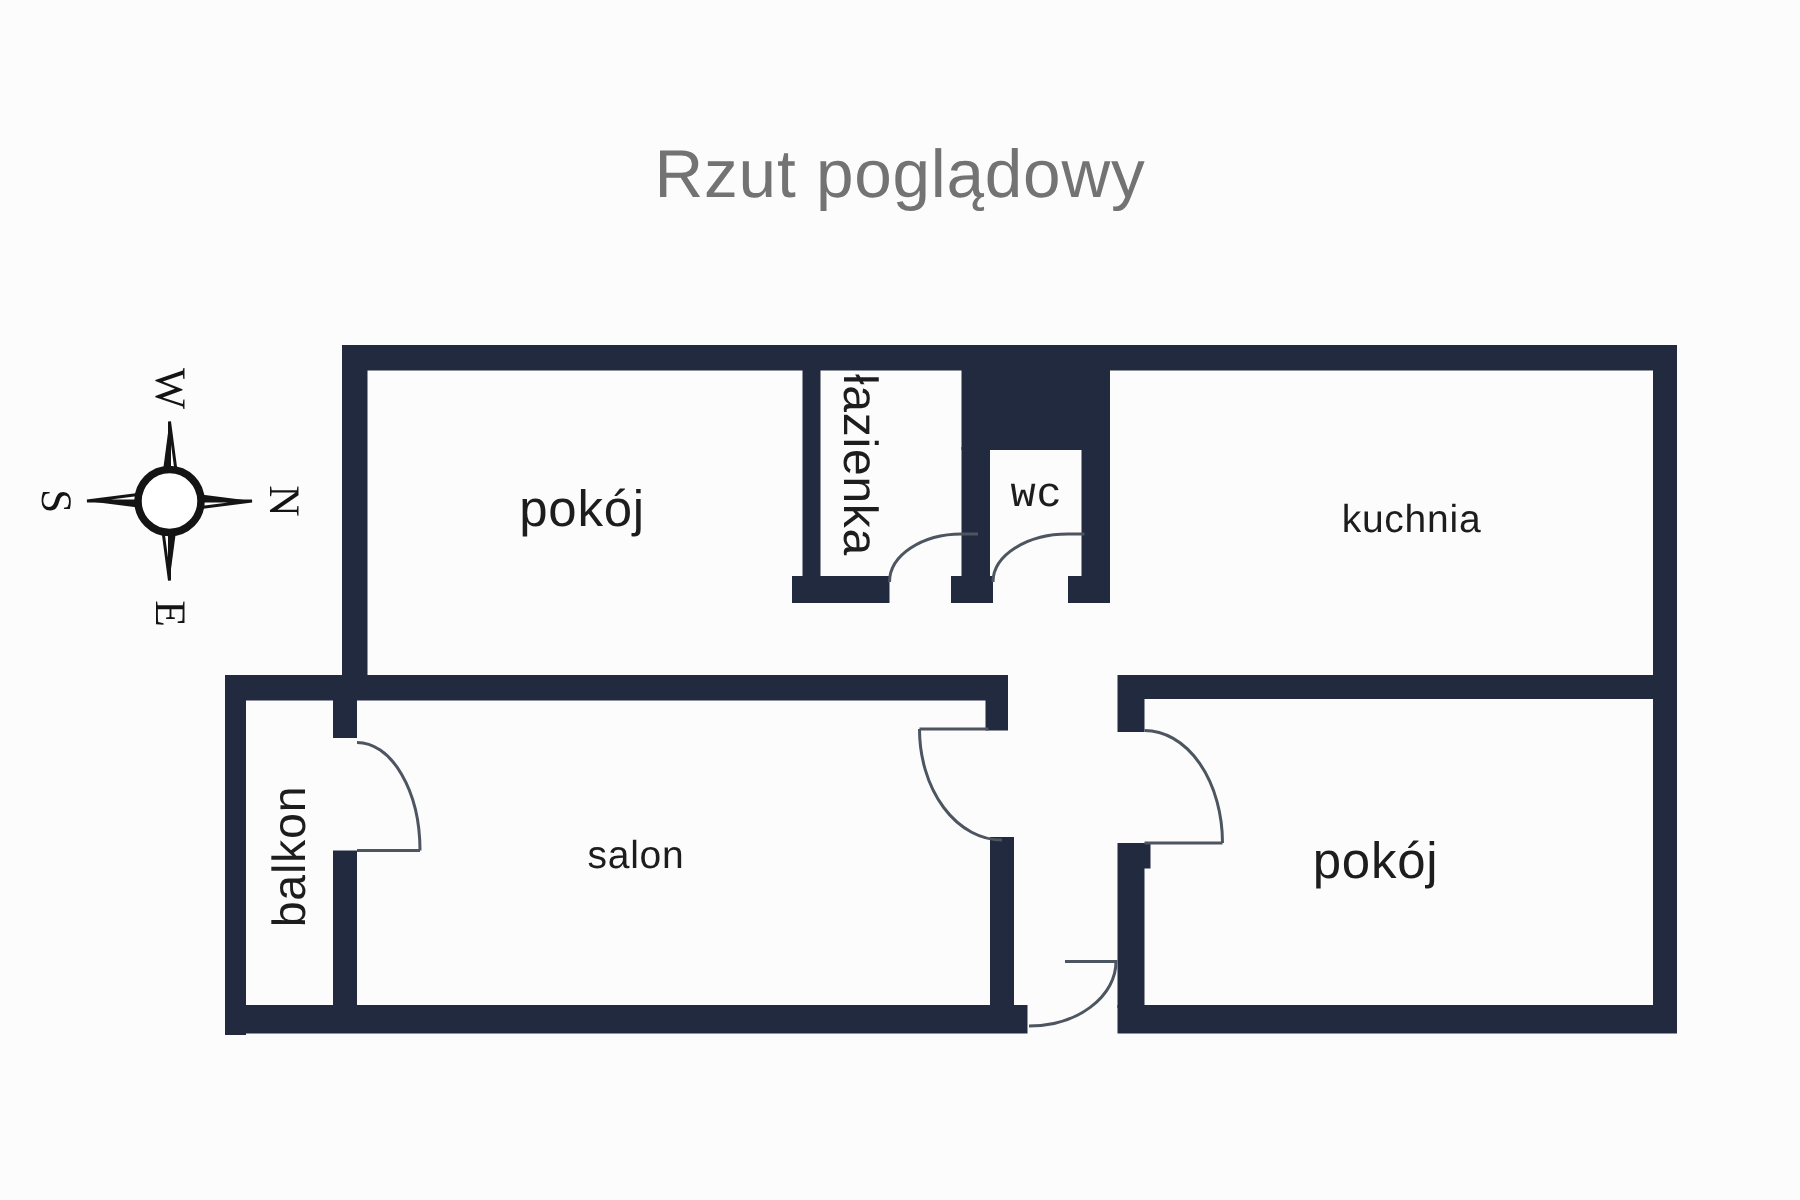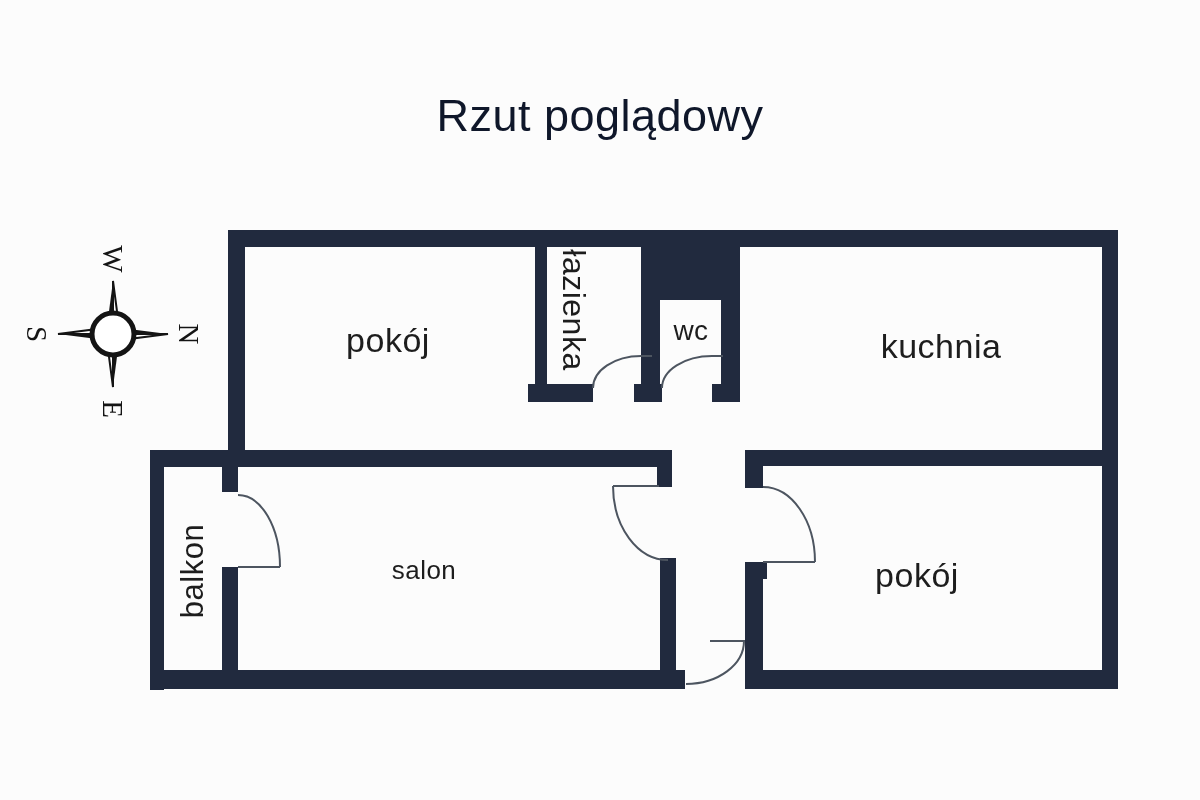--- a/index.html
+++ b/index.html
@@ -10,34 +10,34 @@
   }
   *{box-sizing:border-box;}
   html,body{margin:0;padding:0;}
   body{
     width:1200px;height:800px;position:relative;overflow:hidden;
     background:var(--background);
     font-family:"Liberation Sans", sans-serif;
   }
   .page-title{
     position:absolute;left:600px;top:116px;transform:translate(-50%,-50%);
-    font-size:45px;font-weight:500;letter-spacing:0.5px;color:#0f172a;
+    font-size:45px;font-weight:500;letter-spacing:0.5px;color:#737373;
     white-space:nowrap;
   }
   .plan-svg{position:absolute;left:0;top:0;}
   .room-label{
     position:absolute;transform:translate(-50%,-50%);
     color:var(--text);white-space:nowrap;letter-spacing:0.5px;
   }
   .room-label.rot-cw{transform:translate(-50%,-50%) rotate(90deg);}
   .room-label.rot-ccw{transform:translate(-50%,-50%) rotate(-90deg);}
   .lbl-pokoj-1{left:388px;top:340px;font-size:34px;}
   .lbl-lazienka{left:573px;top:310px;font-size:32px;}
-  .lbl-wc{left:691px;top:331px;font-size:28px;}
-  .lbl-kuchnia{left:941px;top:346px;font-size:34px;}
+  .lbl-wc{left:691px;top:331px;font-size:28px;font-family:Liberation Mono, monospace;}
+  .lbl-kuchnia{left:941px;top:346px;font-size:26px;}
   .lbl-balkon{left:193px;top:571px;font-size:31px;}
   .lbl-salon{left:424px;top:570px;font-size:26px;}
   .lbl-pokoj-2{left:917px;top:575px;font-size:34px;}
   .compass-letter{
     font-family:"Liberation Serif", serif;
     font-size:29px;fill:#141414;
   }
 </style>
 </head>
 <body>

